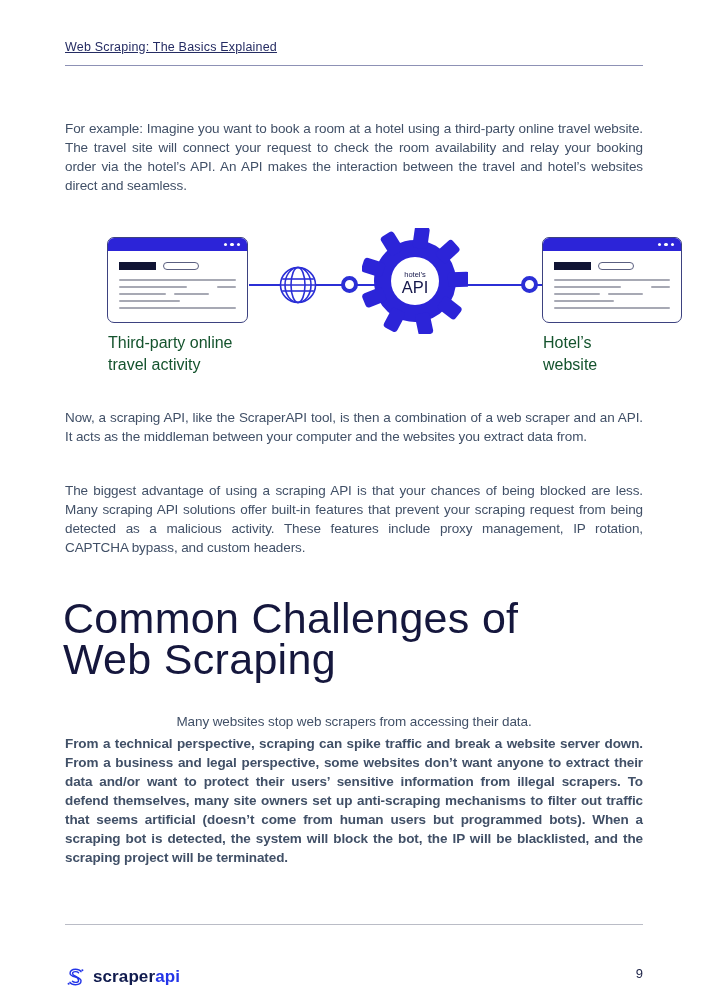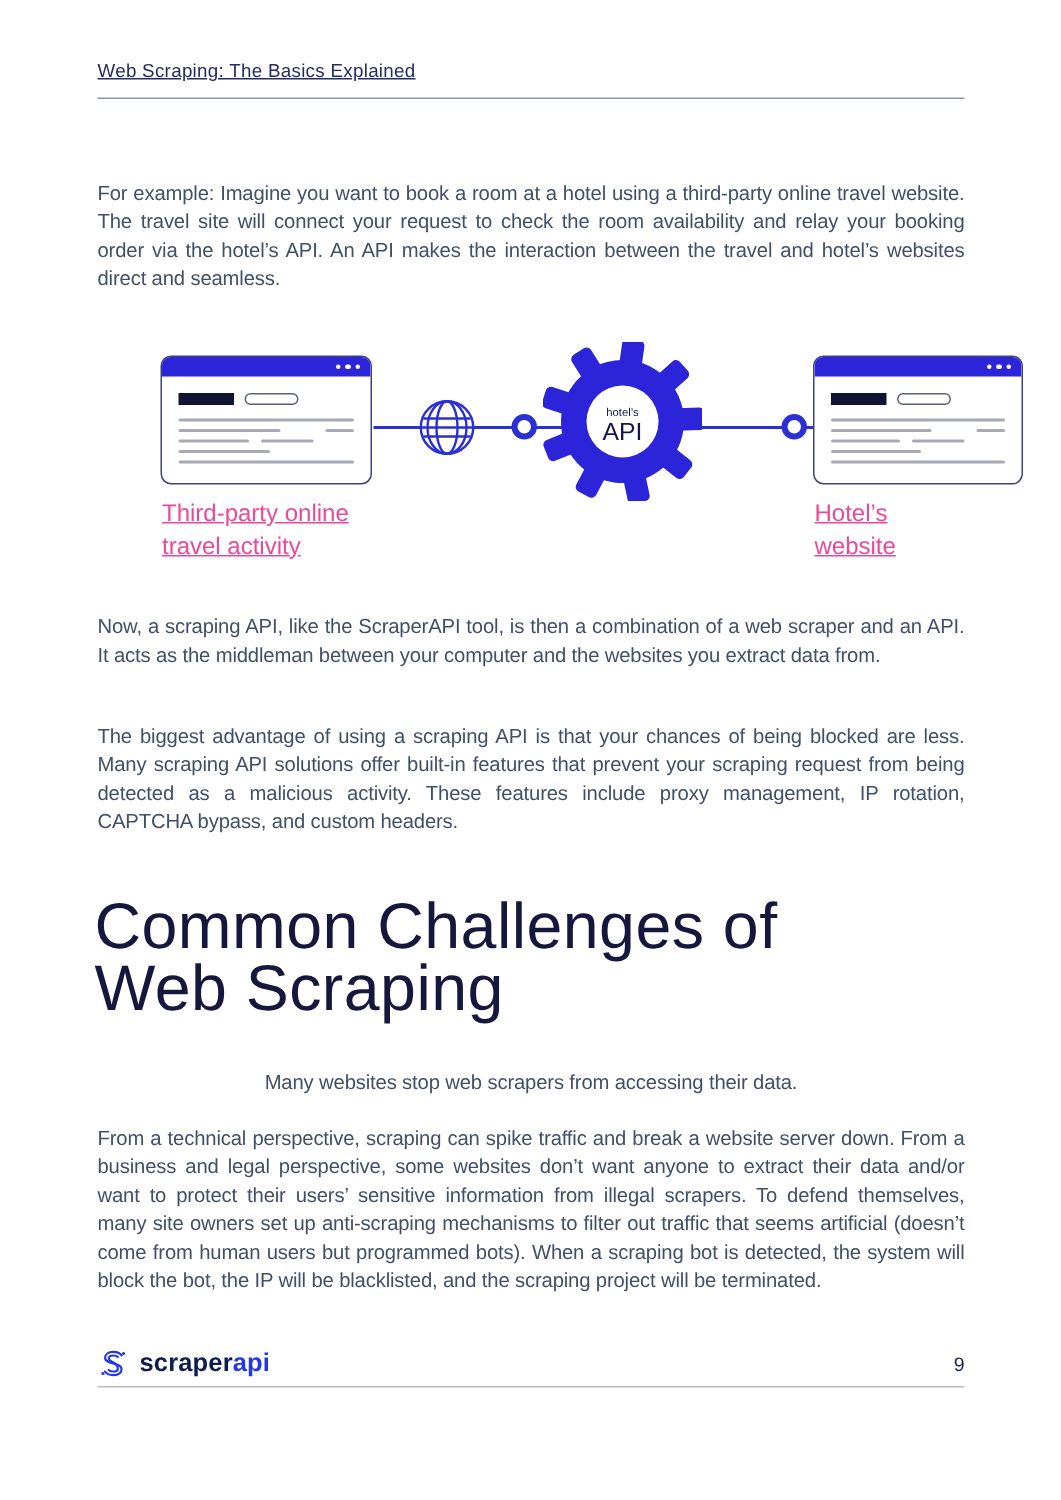--- a/index.html
+++ b/index.html
@@ -19,21 +19,21 @@
   
   .para {
     position:absolute; left:65px; width:578px;
     font-size:13.5px; line-height:19px; color:#415067;
     text-align:justify; letter-spacing:-0.1px;
   }
   .p1 { top:119px; }
   .p2 { top:408px; }
   .p3 { top:481px; }
   .p4 { top:712px; text-align:center; }
-  .p5 { top:749px; }
+  .p5 { top:734px;font-weight:bold; }
 
   
   .big-heading {
     position:absolute; left:63px; top:598px; width:578px;
     font-size:43px; line-height:41px; font-weight:400;
     color:#15173d; letter-spacing:.3px;
   }
 
   
   .diagram { position:absolute; left:65px; top:228px; width:578px; height:145px;margin-left:41px; }
@@ -64,30 +64,30 @@
   .ring {
     position:absolute; width:17px; height:17px;
     background:#fff; border:4px solid #2b2fd6; border-radius:50%;
   }
   .ring.r1 { left:235px; top:48px; }
   .ring.r2 { left:415px; top:48px; }
   .gear { position:absolute; left:256px; top:0; }
 
   .diagram-label {
     position:absolute; top:104px;
-    font-size:16px; line-height:21.5px; font-weight:500; color:#ec4899;text-decoration:underline;
+    font-size:16px; line-height:21.5px; font-weight:500; color:#14532d;
   }
   .diagram-label.left  { left:2px; }
   .diagram-label.right { left:437px; }
 
   
   .footer-rule { position:absolute; left:65px; top:924px; width:578px; border-top:1px solid #babcc6; height:0; }
   .footer-row {
-    position:absolute; left:65px; top:898px; width:578px;
-    display:flex; align-items:center;
+    position:absolute; left:65px; top:966px; width:578px;
+    display:flex; align-items:flex-start;
   }
   .logo { display:flex; align-items:center; gap:7px; }
   .logo-word { font-size:17px; font-weight:600; color:#101b4e; letter-spacing:.1px; }
   .logo-word .api { color:#2335e8; }
   .page-number { margin-left:auto; font-size:13px; color:#1c2247; }
 </style>
 </head>
 <body>
 
 <div class="page">

